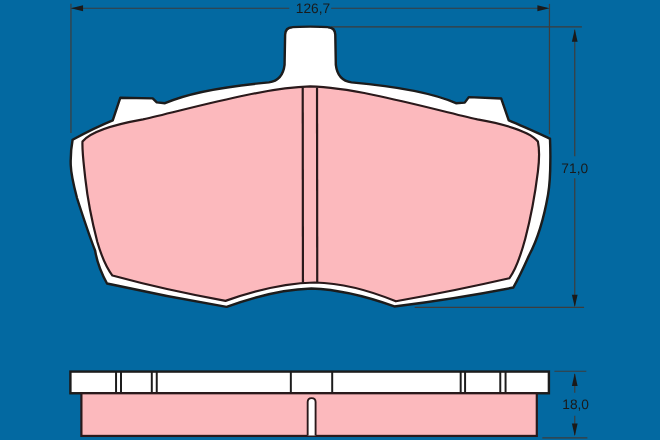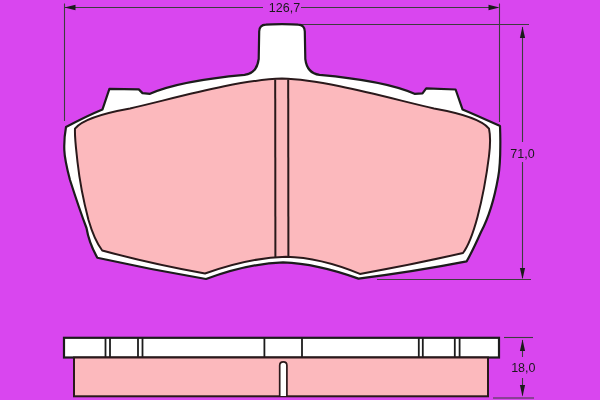--- a/index.html
+++ b/index.html
@@ -1,16 +1,16 @@
 <!DOCTYPE html>
 <html><head>
 <meta charset="utf-8">
 <style>
   html,body{margin:0;padding:0;background:#ffffff;}
-  #canvas{width:600px;height:400px;position:relative;background:#d946ef;overflow:hidden;will-change:transform;transform:translateZ(0);}
+  #canvas{width:600px;height:400px;position:relative;background:#0369a1;overflow:hidden;will-change:transform;transform:translateZ(0);}
   svg{position:absolute;left:0;top:0;}
   text{font-family:"Liberation Sans", sans-serif;fill:#1a1a1a;}
 </style>
 </head>
 <body>
 <div id="canvas">
 <svg width="600" height="400" viewBox="0 0 600 400">
 
   <g stroke="#3d3d3d" stroke-width="1.1" fill="none">
     <line x1="65" y1="7.5" x2="263" y2="7.5"></line>

